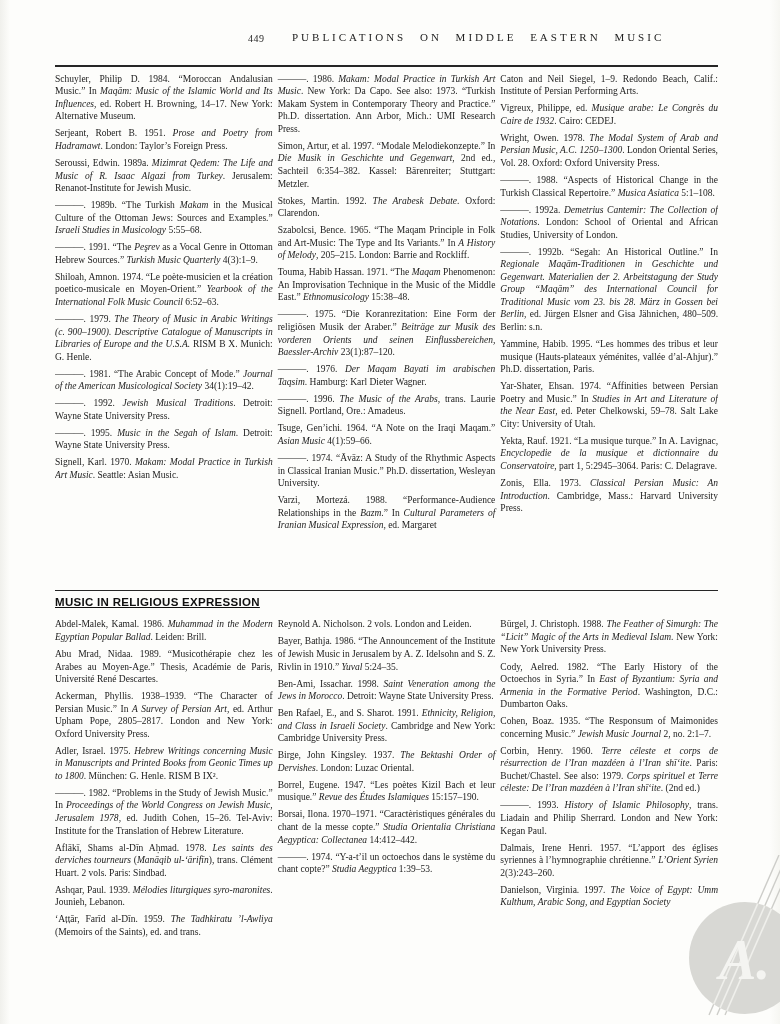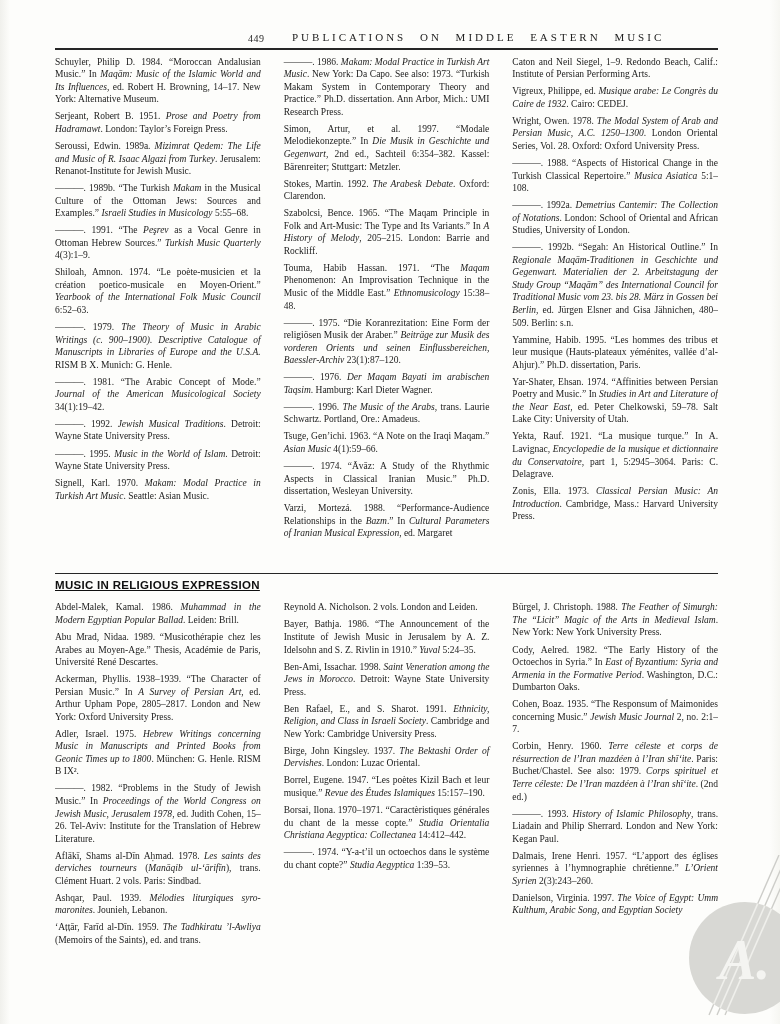--- a/index.html
+++ b/index.html
@@ -3,25 +3,25 @@
 <meta charset="utf-8">
 <style>
   html,body{margin:0;padding:0;background:#e9e9e6;}
   .page{
     position:relative;width:780px;height:1024px;overflow:hidden;box-sizing:border-box;
     background:linear-gradient(90deg,#f0f0ec 0px,#fdfdfb 10px,#fdfdfb 770px,#f6f6f2 780px);
     padding:0 62px 0 55px;
     font-family:"Liberation Serif","DejaVu Serif",serif;
     color:#1b1b1b;
   }
-  .pg-header{position:relative;height:48px;}
+  .pg-header{position:relative;height:65px;}
   .pagenum{position:absolute;left:193px;top:33px;font-size:10px;letter-spacing:.5px;color:#2a2a2a;}
   .runhead{position:absolute;left:237px;top:31px;font-size:11px;letter-spacing:3px;word-spacing:8px;color:#222;white-space:nowrap;}
   .rule{height:1.7px;background:#262626;}
-  .cols{display:flex;gap:23px;position:relative;z-index:1;}
+  .cols{display:flex;gap:5px;position:relative;z-index:1;}
   .cols-top{height:517px;padding-top:6px;overflow:hidden;}
   .cols-bottom{height:421px;padding-top:2px;overflow:hidden;}
   .col{flex:1 1 0;min-width:0;}
   .entry{margin:0 0 4.5px 0;font-size:9.5px;line-height:12.55px;text-align:justify;}
   .entry .it{font-style:italic;}
   .section-head{
     font-family:"Liberation Sans","DejaVu Sans",sans-serif;
     font-weight:bold;font-size:11.5px;letter-spacing:.3px;color:#101010;
     margin:5px 0 8px 0;
     text-decoration:underline;
@@ -44,33 +44,33 @@
     <div class="col">
         <p class="entry"><span>Schuyler, Philip D. 1984. “Moroccan Andalusian Music.” In </span><span class="it">Maqām: Music of the Islamic World and Its Influences</span><span>, ed. Robert H. Browning, 14–17. New York: Alternative Museum.</span></p>
         <p class="entry"><span>Serjeant, Robert B. 1951. </span><span class="it">Prose and Poetry from Hadramawt</span><span>. London: Taylor’s Foreign Press.</span></p>
         <p class="entry"><span>Seroussi, Edwin. 1989a. </span><span class="it">Mizimrat Qedem: The Life and Music of R. Isaac Algazi from Turkey</span><span>. Jerusalem: Renanot-Institute for Jewish Music.</span></p>
         <p class="entry"><span>———. 1989b. “The Turkish </span><span class="it">Makam</span><span> in the Musical Culture of the Ottoman Jews: Sources and Examples.” </span><span class="it">Israeli Studies in Musicology</span><span> 5:55–68.</span></p>
         <p class="entry"><span>———. 1991. “The </span><span class="it">Peşrev</span><span> as a Vocal Genre in Ottoman Hebrew Sources.” </span><span class="it">Turkish Music Quarterly</span><span> 4(3):1–9.</span></p>
         <p class="entry"><span>Shiloah, Amnon. 1974. “Le poète-musicien et la création poetico-musicale en Moyen-Orient.” </span><span class="it">Yearbook of the International Folk Music Council</span><span> 6:52–63.</span></p>
         <p class="entry"><span>———. 1979. </span><span class="it">The Theory of Music in Arabic Writings (c. 900–1900). Descriptive Catalogue of Manuscripts in Libraries of Europe and the U.S.A.</span><span> RISM B X. Munich: G. Henle.</span></p>
         <p class="entry"><span>———. 1981. “The Arabic Concept of Mode.” </span><span class="it">Journal of the American Musicological Society</span><span> 34(1):19–42.</span></p>
         <p class="entry"><span>———. 1992. </span><span class="it">Jewish Musical Traditions</span><span>. Detroit: Wayne State University Press.</span></p>
-        <p class="entry"><span>———. 1995. </span><span class="it">Music in the World of Islam</span><span>. Detroit: Wayne State University Press.</span></p>
+        <p class="entry"><span>———. 1995. </span><span class="it">Music in the Segah of Islam</span><span>. Detroit: Wayne State University Press.</span></p>
         <p class="entry"><span>Signell, Karl. 1970. </span><span class="it">Makam: Modal Practice in Turkish Art Music</span><span>. Seattle: Asian Music.</span></p>
       </div>
     <div class="col">
         <p class="entry"><span>———. 1986. </span><span class="it">Makam: Modal Practice in Turkish Art Music</span><span>. New York: Da Capo. See also: 1973. “Turkish Makam System in Contemporary Theory and Practice.” Ph.D. dissertation. Ann Arbor, Mich.: UMI Research Press.</span></p>
         <p class="entry"><span>Simon, Artur, et al. 1997. “Modale Melodiekonzepte.” In </span><span class="it">Die Musik in Geschichte und Gegenwart</span><span>, 2nd ed., Sachteil 6:354–382. Kassel: Bärenreiter; Stuttgart: Metzler.</span></p>
         <p class="entry"><span>Stokes, Martin. 1992. </span><span class="it">The Arabesk Debate</span><span>. Oxford: Clarendon.</span></p>
         <p class="entry"><span>Szabolcsi, Bence. 1965. “The Maqam Principle in Folk and Art-Music: The Type and Its Variants.” In </span><span class="it">A History of Melody</span><span>, 205–215. London: Barrie and Rockliff.</span></p>
         <p class="entry"><span>Touma, Habib Hassan. 1971. “The </span><span class="it">Maqam</span><span> Phenomenon: An Improvisation Technique in the Music of the Middle East.” </span><span class="it">Ethnomusicology</span><span> 15:38–48.</span></p>
         <p class="entry"><span>———. 1975. “Die Koranrezitation: Eine Form der religiösen Musik der Araber.” </span><span class="it">Beiträge zur Musik des vorderen Orients und seinen Einflussbereichen, Baessler-Archiv</span><span> 23(1):87–120.</span></p>
         <p class="entry"><span>———. 1976. </span><span class="it">Der Maqam Bayati im arabischen Taqsim</span><span>. Hamburg: Karl Dieter Wagner.</span></p>
-        <p class="entry"><span>———. 1996. </span><span class="it">The Music of the Arabs</span><span>, trans. Laurie Schwartz. Portland, Ore.: Amadeus.</span></p>
-        <p class="entry"><span>Tsuge, Gen’ichi. 1963. “A Note on the Iraqi Maqam.” </span><span class="it">Asian Music</span><span> 4(1):59–66.</span></p>
+        <p class="entry"><span>———. 1996. </span><span class="it">The Music of the Arabs</span><span>, trans. Laurie Signell. Portland, Ore.: Amadeus.</span></p>
+        <p class="entry"><span>Tsuge, Gen’ichi. 1964. “A Note on the Iraqi Maqam.” </span><span class="it">Asian Music</span><span> 4(1):59–66.</span></p>
         <p class="entry"><span>———. 1974. “Āvāz: A Study of the Rhythmic Aspects in Classical Iranian Music.” Ph.D. dissertation, Wesleyan University.</span></p>
         <p class="entry"><span>Varzi, Mortezá. 1988. “Performance-Audience Relationships in the </span><span class="it">Bazm</span><span>.” In </span><span class="it">Cultural Parameters of Iranian Musical Expression</span><span>, ed. Margaret</span></p>
       </div>
     <div class="col">
         <p class="entry"><span>Caton and Neil Siegel, 1–9. Redondo Beach, Calif.: Institute of Persian Performing Arts.</span></p>
         <p class="entry"><span>Vigreux, Philippe, ed. </span><span class="it">Musique arabe: Le Congrès du Caire de 1932</span><span>. Cairo: CEDEJ.</span></p>
         <p class="entry"><span>Wright, Owen. 1978. </span><span class="it">The Modal System of Arab and Persian Music, A.C. 1250–1300</span><span>. London Oriental Series, Vol. 28. Oxford: Oxford University Press.</span></p>
         <p class="entry"><span>———. 1988. “Aspects of Historical Change in the Turkish Classical Repertoire.” </span><span class="it">Musica Asiatica</span><span> 5:1–108.</span></p>
         <p class="entry"><span>———. 1992a. </span><span class="it">Demetrius Cantemir: The Collection of Notations</span><span>. London: School of Oriental and African Studies, University of London.</span></p>
         <p class="entry"><span>———. 1992b. “Segah: An Historical Outline.” In </span><span class="it">Regionale Maqām-Traditionen in Geschichte und Gegenwart. Materialien der 2. Arbeitstagung der Study Group “Maqām” des International Council for Traditional Music vom 23. bis 28. März in Gossen bei Berlin</span><span>, ed. Jürgen Elsner and Gisa Jähnichen, 480–509. Berlin: s.n.</span></p>

